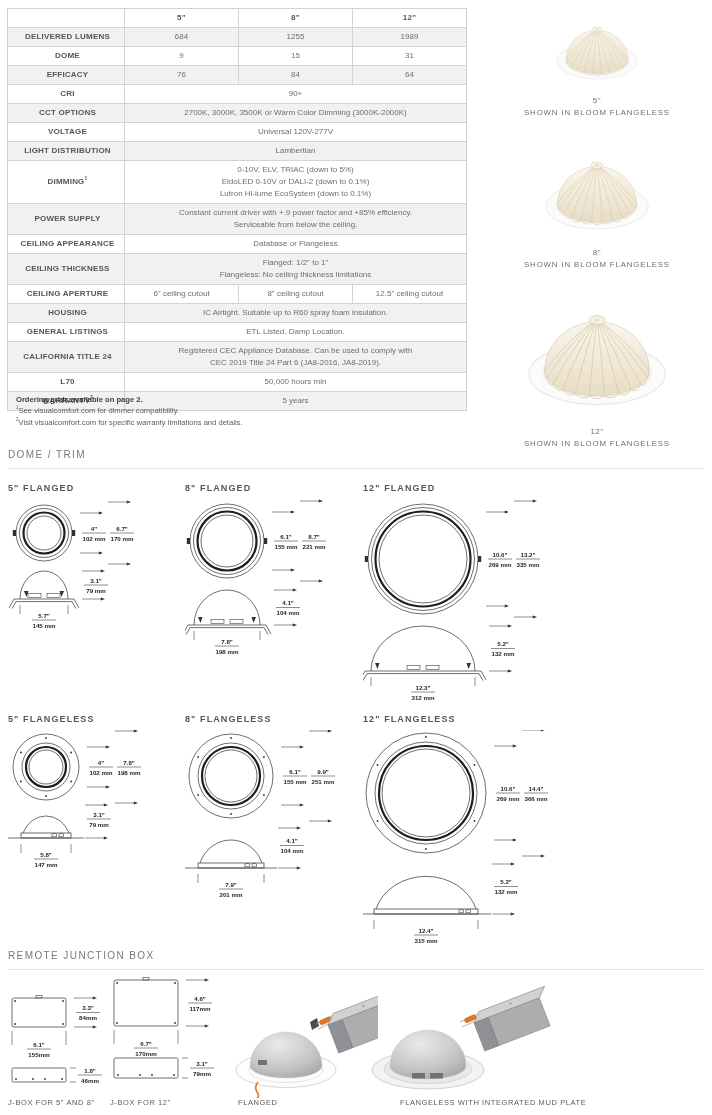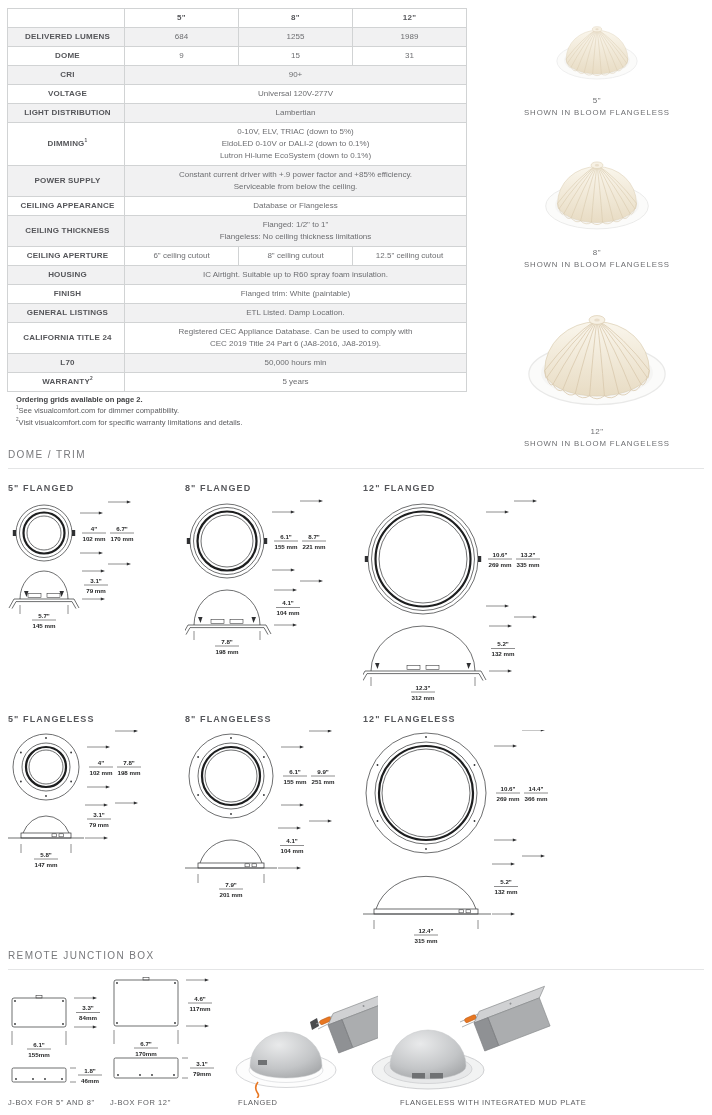--- a/index.html
+++ b/index.html
@@ -84,22 +84,32 @@
           <td>1255</td>
           <td>1989</td>
         </tr>
         <tr>
           <th class="rowlbl">DOME</th>
           <td>9</td>
           <td>15</td>
           <td>31</td>
         </tr>
         <tr>
+          <th class="rowlbl">EFFICACY</th>
+          <td>76</td>
+          <td>84</td>
+          <td>64</td>
+        </tr>
+        <tr>
           <th class="rowlbl">CRI</th>
           <td colspan="3">90+</td>
+        </tr>
+        <tr>
+          <th class="rowlbl">CCT OPTIONS</th>
+          <td colspan="3">2700K, 3000K, 3500K or Warm Color Dimming (3000K-2000K)</td>
         </tr>
         <tr>
           <th class="rowlbl">VOLTAGE</th>
           <td colspan="3">Universal 120V-277V</td>
         </tr>
         <tr>
           <th class="rowlbl">LIGHT DISTRIBUTION</th>
           <td colspan="3">Lambertian</td>
         </tr>
         <tr>
@@ -124,24 +134,20 @@
         </tr>
         <tr>
           <th class="rowlbl">CEILING APERTURE</th>
           <td>6" ceiling cutout</td>
           <td>8" ceiling cutout</td>
           <td>12.5" ceiling cutout</td>
         </tr>
         <tr>
           <th class="rowlbl">HOUSING</th>
           <td colspan="3">IC Airtight. Suitable up to R60 spray foam insulation.</td>
-        </tr>
-        <tr>
-          <th class="rowlbl">FINISH</th>
-          <td colspan="3">Flanged trim: White (paintable)</td>
         </tr>
         <tr>
           <th class="rowlbl">GENERAL LISTINGS</th>
           <td colspan="3">ETL Listed. Damp Location.</td>
         </tr>
         <tr>
           <th class="rowlbl">CALIFORNIA TITLE 24</th>
           <td colspan="3">Registered CEC Appliance Database. Can be used to comply with
 CEC 2019 Title 24 Part 6 (JA8-2016, JA8-2019).</td>
         </tr>

